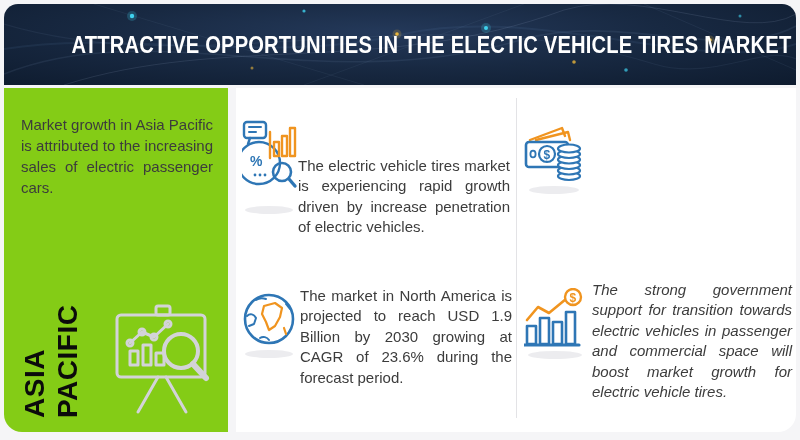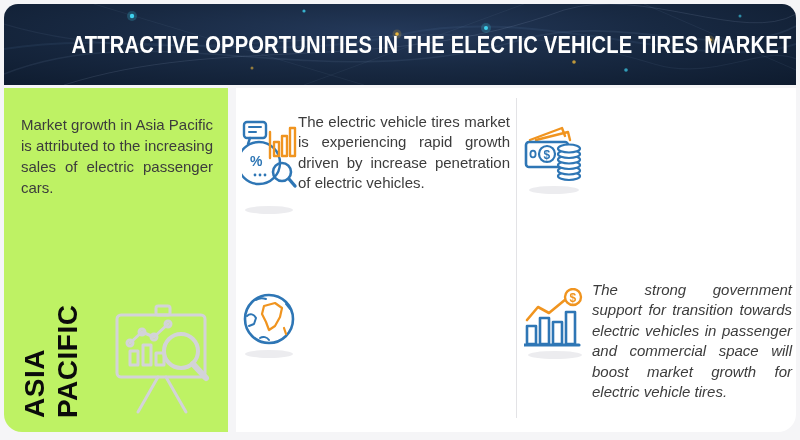--- a/index.html
+++ b/index.html
@@ -22,21 +22,21 @@
   .title {
     position:relative; color:#ffffff; font-size:24px; font-weight:bold;
     letter-spacing:.2px; white-space:nowrap;
     transform:scaleX(.84); transform-origin:center;
     margin-left:62px;
   }
 
   
   .left-panel {
     position:absolute; left:4px; top:88px; width:224px; height:344px;
-    background:#bef264; border-radius:0 0 0 18px;
+    background:#84cc16; border-radius:0 0 0 18px;
   }
   .desc {
     margin:26px 15px 0 17px; color:#3c3c3c; font-size:15px; line-height:1.4;
     text-align:justify;
   }
   .vertical-label {
     position:absolute; left:14px; bottom:14px; height:176px;
     writing-mode:vertical-rl; transform:rotate(180deg);
     font-size:28px; font-weight:bold; color:#0b0b0b; line-height:1.18;
     letter-spacing:.5px;
@@ -52,21 +52,21 @@
     position:absolute; left:280px; top:10px; width:1px; height:320px;
     background:#e3e3e6;
   }
   .insight { position:absolute; display:flex; align-items:flex-start; }
   .insight .icon { flex:0 0 auto; position:relative; }
   .insight p {
     color:#3c3c3c; font-size:15px; line-height:1.36; text-align:justify;
   }
   .q1 { left:6px;   top:24px;  width:270px; }
   .q1 .icon { margin-top:2px; }
-  .q1 p { width:212px; }
+  .q1 p { width:212px;margin-top:44px; }
   .q2 { left:288px; top:20px;  width:268px; }
   .q2 .icon { margin-top:12px; margin-right:6px; }
   .q2 p { width:216px; }
   .q3 { left:6px;   top:198px; width:270px; }
   .q3 .icon { margin-top:4px; margin-right:4px; }
   .q3 p { width:214px; }
   .q4 { left:288px; top:192px; width:268px; }
   .q4 .icon { margin-top:8px; margin-right:6px; }
   .q4 p { width:216px;font-style:italic; }
 </style>
@@ -181,20 +181,21 @@
           <ellipse cx="27" cy="64" rx="24" ry="4" fill="#ececef"></ellipse>
           <circle cx="27" cy="29" r="24" stroke="#2e76b5" stroke-width="2.6"></circle>
           <path d="M22,16 L33,13 L40,18 L38,27 L33,36 L27,40 L24,32 L20,24 Z" stroke="#f0941f" stroke-width="2.2"></path>
           <path d="M42,38 L44,44" stroke="#f0941f" stroke-width="2.2"></path>
           <path d="M14,10 C17,8 21,8 24,9" stroke="#2e76b5" stroke-width="2"></path>
           <path d="M5,26 C8,23 12,24 14,28 L12,34 L7,36" stroke="#2e76b5" stroke-width="2"></path>
           <path d="M18,48 C21,46 25,47 27,50" stroke="#2e76b5" stroke-width="2"></path>
           <path d="M44,14 L48,19" stroke="#2e76b5" stroke-width="2"></path>
         </svg>
       </span>
+      <p>The market in North America is projected to reach USD 1.9 Billion by 2030 growing at CAGR of 23.6% during the forecast period.</p>
     </section>
 
     <section class="insight q4">
       <span class="icon">
         <svg width="62" height="74" viewBox="0 0 62 74" fill="none" stroke-linecap="round" stroke-linejoin="round">
           <ellipse cx="31" cy="67" rx="27" ry="4" fill="#ececef"></ellipse>
           <g stroke="#2e76b5" stroke-width="2.6">
             <rect x="3" y="38" width="9" height="18"></rect>
             <rect x="16" y="30" width="9" height="26"></rect>
             <rect x="29" y="34" width="9" height="22"></rect>

